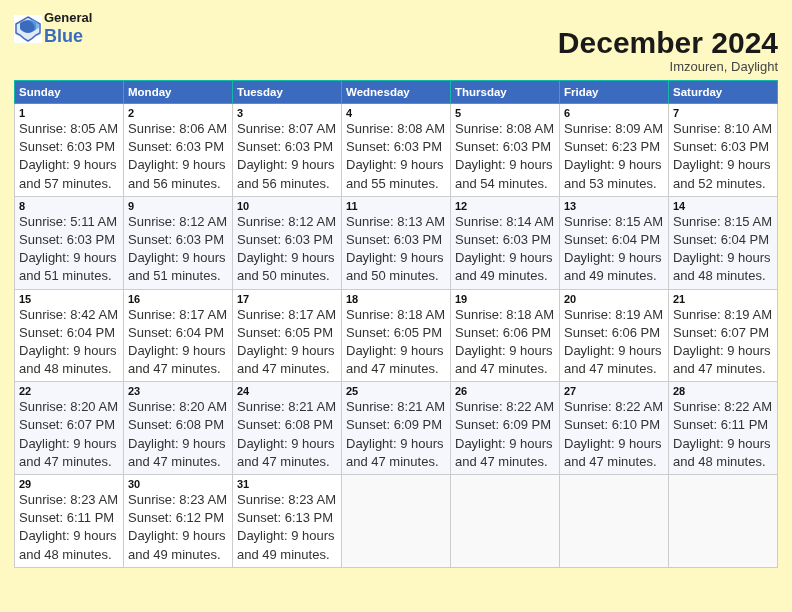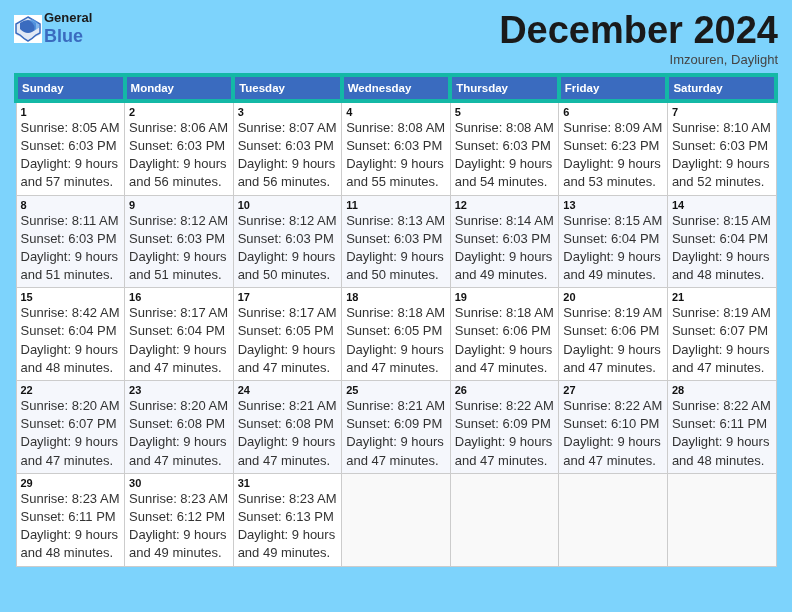--- a/index.html
+++ b/index.html
@@ -7,21 +7,21 @@
       font-family: Arial, sans-serif;
       background: #fff;
       width: 792px;
       height: 612px;
       overflow: hidden;
     }
     .page {
       width: 792px;
       height: 612px;
       padding: 10px 14px 24px 14px;
-      background: #7dd3fc;
+      background: #fef9c3;
     }
     .header {
       display: flex;
       justify-content: space-between;
       align-items: flex-start;
       margin-bottom: 6px;
     }
     .logo {
       display: flex;
       align-items: center;
@@ -29,42 +29,43 @@
     }
     .logo-icon {
       width: 28px;
       height: 28px;
       margin-right: 2px;
     }
     .title-block {
       text-align: right;
     }
     .month-title {
-      font-size: 38px;
+      font-size: 30px;
       font-weight: bold;
       color: #1a1a1a;
       line-height: 1.1;
+      margin-top: 16px;
     }
     .location {
       font-size: 13px;
       color: #444;
     }
     .calendar {
       width: 100%;
       border-collapse: collapse;
       table-layout: fixed;
     }
     .calendar thead tr th {
       background: #3a6bbf;
       color: #fff;
       font-size: 11.5px;
       font-weight: bold;
       padding: 5px 4px;
       text-align: left;
-      border: 4px solid #14b8a6;
+      border: 1px solid #14b8a6;
     }
     .calendar tbody tr td {
       vertical-align: top;
       border: 1px solid #ccc;
       padding: 3px 4px;
       font-size: 9px;
       color: #333;
       background: #fff;
       height: 82px;
     }
@@ -171,21 +172,21 @@
             <span class="day-num">7</span>
             <div class="day-info" style="white-space: pre-line;">Sunrise: 8:10 AM
 Sunset: 6:03 PM
 Daylight: 9 hours
 and 52 minutes.</div>
           </td>
         </tr>
         <tr>
           <td>
             <span class="day-num">8</span>
-            <div class="day-info" style="white-space: pre-line;">Sunrise: 8:11 AM
+            <div class="day-info" style="white-space: pre-line;">Sunrise: 5:11 AM
 Sunset: 6:03 PM
 Daylight: 9 hours
 and 51 minutes.</div>
           </td>
           <td>
             <span class="day-num">9</span>
             <div class="day-info" style="white-space: pre-line;">Sunrise: 8:12 AM
 Sunset: 6:03 PM
 Daylight: 9 hours
 and 51 minutes.</div>

